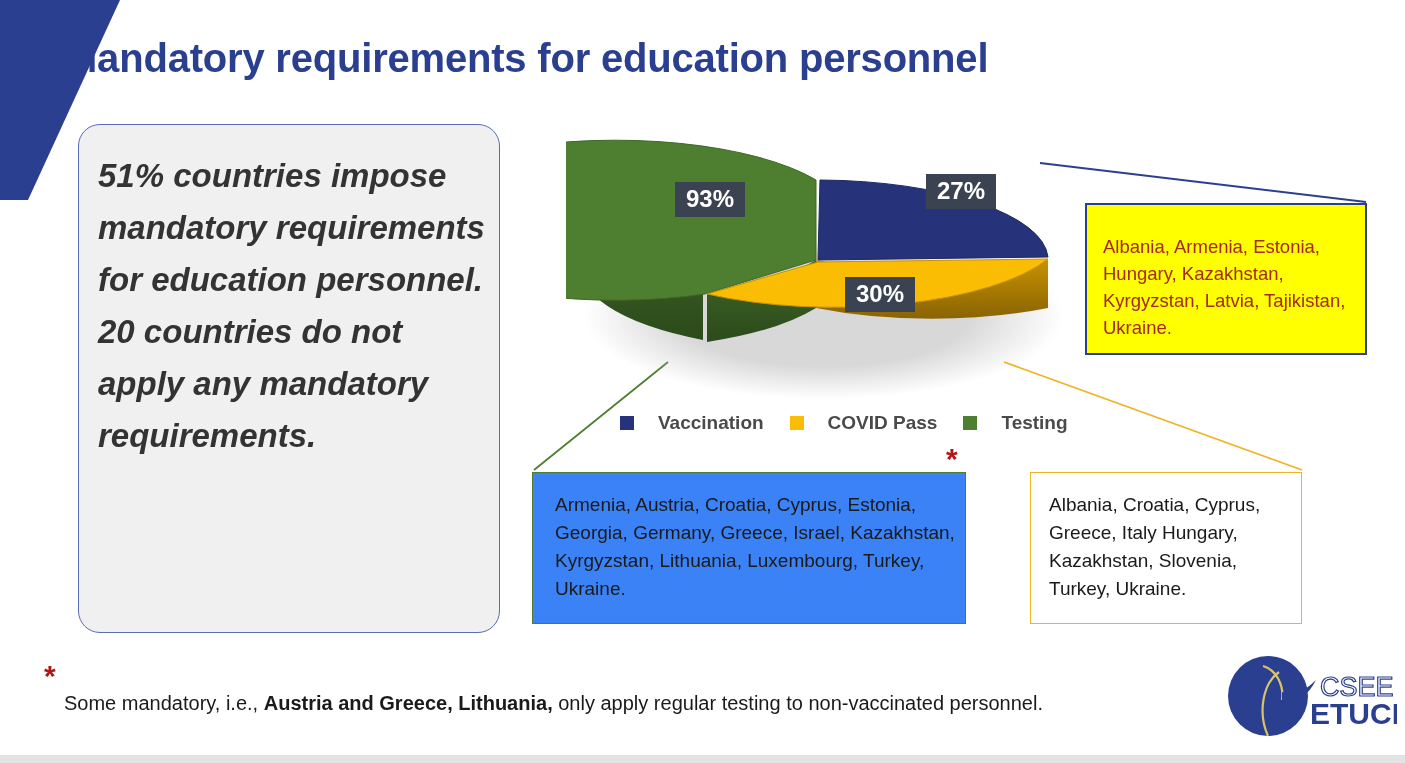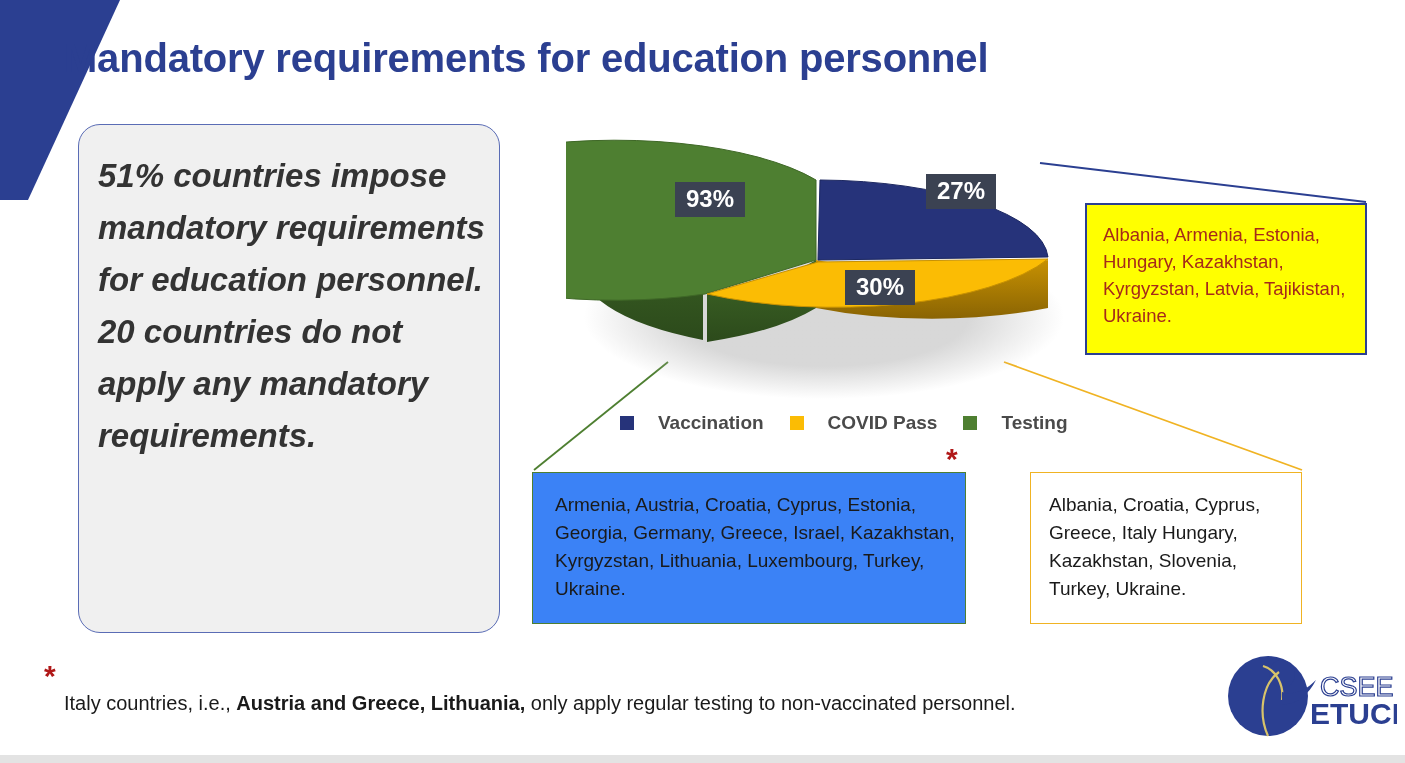--- a/index.html
+++ b/index.html
@@ -77,21 +77,21 @@
   .pie-label {
     position: absolute;
     background: #3b4252;
     color: #ffffff;
     font-size: 24px;
     font-weight: bold;
     padding: 5px 11px 6px 11px;
     line-height: 1;
   }
   .pie-label.blue  { left: 890px; top: 174px; margin-left: 36px; }
-  .pie-label.gold  { left: 845px; top: 270px; }
+  .pie-label.gold  { left: 845px; top: 277px; }
   .pie-label.green { left: 675px; top: 182px; }
 
   
   .legend {
     position: absolute;
     left: 620px;
     top: 412px;
     display: flex;
     align-items: center;
     gap: 26px;
@@ -126,21 +126,21 @@
   .callout-yellow {
     left: 1085px;
     top: 203px;
     width: 282px;
     height: 152px;
     background: #ffff00;
     border: 2px solid #2b3f91;
     color: #a52a1a;
     font-size: 18.5px;
     line-height: 27px;
-    padding: 16px 14px 0 16px;
+    padding: 28px 14px 0 16px;
   }
   .callout-green {
     left: 532px;
     top: 472px;
     width: 434px;
     height: 152px;
     background: #3b82f6;
     border: 1.5px solid #4e7f31;
     color: #1a1a1a;
     font-size: 19px;
@@ -272,21 +272,21 @@
     </div>
   </div>
 
   <div class="asterisk asterisk-legend">*</div>
 
   <div class="callout callout-yellow">Albania, Armenia, Estonia, Hungary, Kazakhstan, Kyrgyzstan, Latvia, Tajikistan, Ukraine.</div>
   <div class="callout callout-green">Armenia, Austria, Croatia, Cyprus, Estonia, Georgia, Germany,  Greece, Israel, Kazakhstan, Kyrgyzstan, Lithuania, Luxembourg, Turkey, Ukraine.</div>
   <div class="callout callout-orange">Albania, Croatia, Cyprus, Greece, Italy Hungary, Kazakhstan, Slovenia, Turkey, Ukraine.</div>
 
   <div class="asterisk asterisk-foot">*</div>
-  <div class="footnote"><span>Italy countries, i.e., </span><b>Austria and Greece, Lithuania,</b><span> only apply regular testing to non-vaccinated personnel.</span></div>
+  <div class="footnote"><span>Some mandatory, i.e., </span><b>Austria and Greece, Lithuania,</b><span> only apply regular testing to non-vaccinated personnel.</span></div>
 
   <div class="logo">
     <svg viewBox="0 0 175 96" width="175" height="96">
       <circle cx="46" cy="48" r="40" fill="#2b3f91"></circle>
       <ellipse cx="60" cy="26" rx="13" ry="14" fill="#2b3f91"></ellipse>
       <path d="M 46 88 C 36 66 40 36 57 24" fill="none" stroke="#d8c36a" stroke-width="2.2"></path>
       <path d="M 41 18 C 55 22 62 38 60 52" fill="none" stroke="#d8c36a" stroke-width="2.2"></path>
       <path d="M 60 44 C 72 48 84 42 94 32 C 86 48 72 58 60 56 Z" fill="#2b3f91"></path>
       <text x="98" y="48" font-family="'Liberation Sans', sans-serif" font-size="27" fill="none" stroke="#2b3f91" stroke-width="1.2">CSEE</text>
       <text x="88" y="76" font-family="'Liberation Sans', sans-serif" font-size="30" font-weight="bold" fill="#2b3f91">ETUCE</text>

